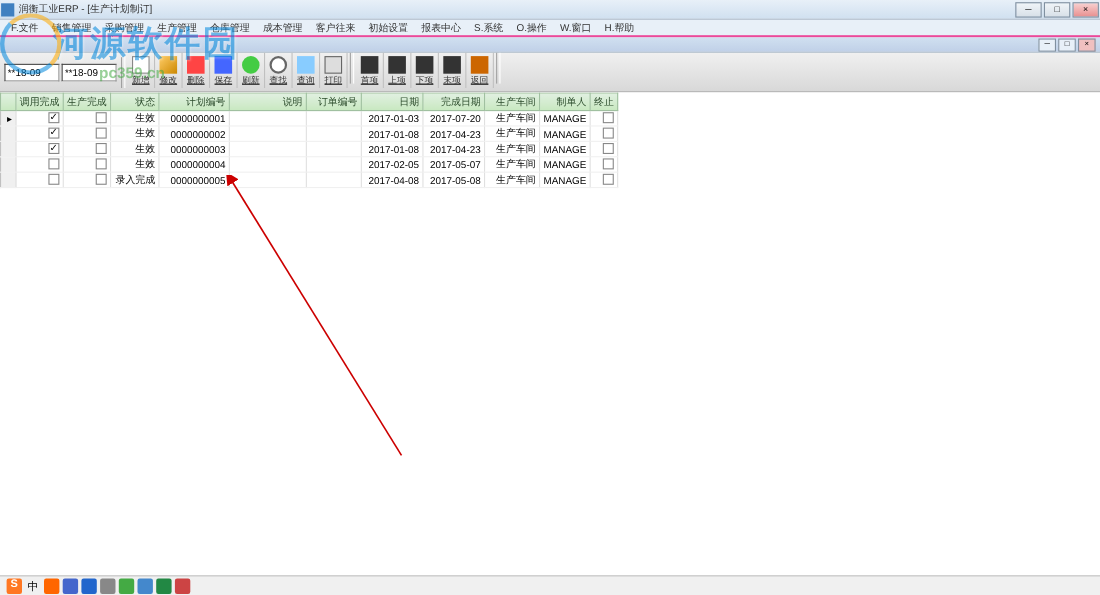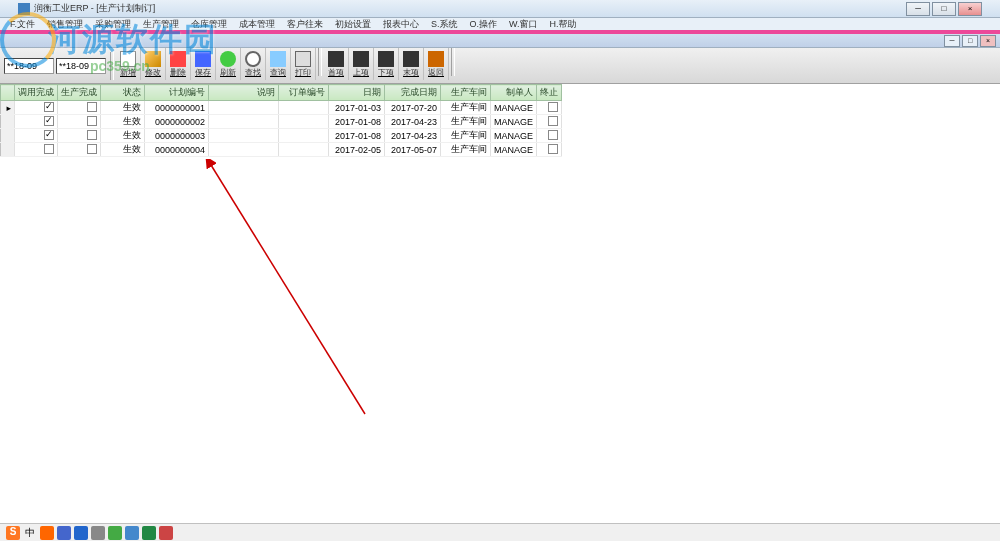--- a/index.html
+++ b/index.html
@@ -1,25 +1,25 @@
 <!DOCTYPE html>
 <html><head>
 <meta charset="utf-8">
 <style>
 * { margin: 0; padding: 0; box-sizing: border-box; font-family: "Microsoft YaHei", SimSun, sans-serif; font-size: 9px; }
 body { width: 1000px; height: 541px; background: #fff; overflow: hidden; position: relative; }
 
-.titlebar { height: 18px; background: linear-gradient(#e8f0f8, #d0e0f0); display: flex; align-items: center; padding: 0 18px; border-bottom: 1px solid #a0b0c0; }
+.titlebar { height: 18px; background: linear-gradient(#e8f0f8, #d0e0f0); display: flex; align-items: center; padding: 0 1px; border-bottom: 1px solid #a0b0c0; }
 .titlebar-icon { width: 12px; height: 12px; background: #4080c0; margin-right: 4px; }
 .titlebar-title { flex: 1; color: #333; }
 .win-btns { display: flex; gap: 2px; }
 .win-btn { width: 24px; height: 14px; border: 1px solid #8090a0; background: linear-gradient(#f0f4f8, #d8e0e8); display: flex; align-items: center; justify-content: center; font-size: 8px; cursor: pointer; }
 .win-btn.close { background: linear-gradient(#f8d0d0, #e89090); }
 
-.menubar { height: 16px; background: #e8f0f8; display: flex; align-items: center; padding: 0 4px; border-bottom: 4px solid #ec4899; }
+.menubar { height: 16px; background: #e8f0f8; display: flex; align-items: center; padding: 0 4px; border-bottom: 2px solid #ec4899; }
 .menu-item { padding: 0 6px; cursor: pointer; color: #333; }
 
 .subwin-bar { height: 14px; background: linear-gradient(#d0e0f0, #c0d0e8); display: flex; align-items: center; justify-content: flex-end; padding: 0 4px; border-bottom: 1px solid #a0b0c0; }
 .sub-btn { width: 16px; height: 12px; border: 1px solid #8090a0; background: #e8f0f8; margin-left: 2px; display: flex; align-items: center; justify-content: center; font-size: 7px; cursor: pointer; }
 .sub-btn.close { background: #f0c0c0; }
 
 .toolbar { height: 36px; background: linear-gradient(#f0f0f0, #d8d8d8); display: flex; align-items: center; padding: 0 4px; border-bottom: 1px solid #a0a0a0; }
 .date-box { width: 50px; height: 16px; border: 1px inset #999; background: #fff; padding: 0 2px; display: flex; align-items: center; margin-right: 2px; }
 .tool-btn { display: flex; flex-direction: column; align-items: center; justify-content: center; padding: 0 4px; height: 32px; cursor: pointer; border-right: 1px solid #c0c0c0; text-decoration: underline; }
 .tool-btn .ico { width: 16px; height: 16px; }
@@ -225,20 +225,34 @@
           <td>生效</td>
           <td>0000000004</td>
           <td></td>
           <td></td>
           <td>2017-02-05</td>
           <td>2017-05-07</td>
           <td>生产车间</td>
           <td>MANAGE</td>
           <td><span class="chk"></span></td>
         </tr>
+        <tr>
+          <td class="row-ind"></td>
+          <td><span class="chk"></span></td>
+          <td><span class="chk"></span></td>
+          <td>录入完成</td>
+          <td>0000000005</td>
+          <td></td>
+          <td></td>
+          <td>2017-04-08</td>
+          <td>2017-05-08</td>
+          <td>生产车间</td>
+          <td>MANAGE</td>
+          <td><span class="chk"></span></td>
+        </tr>
       </tbody>
   </table>
   <svg class="arrow" width="180" height="260">
     <defs>
         <marker id="ah" markerWidth="8" markerHeight="8" refX="1" refY="4" orient="auto">
           <path d="M0,0 L0,8 L8,4 z" fill="#cc0000"></path>
         </marker>
       </defs>
     <line x1="160" y1="255" x2="6" y2="6" stroke="#cc0000" stroke-width="1.5" marker-end="url(#ah)"></line>
   </svg>

